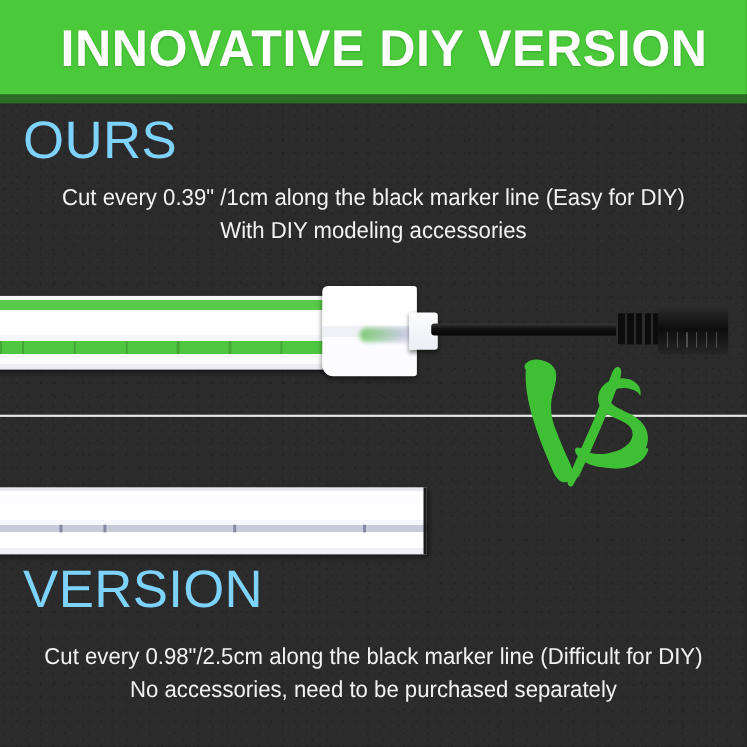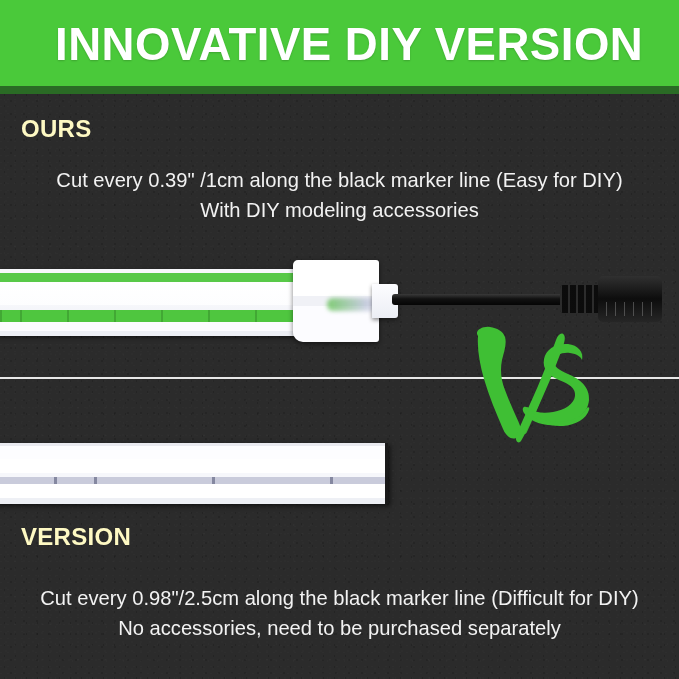--- a/index.html
+++ b/index.html
@@ -59,24 +59,24 @@
     transform: scaleX(.97);
     transform-origin: left center;
     text-shadow: 0 1px 2px rgba(0,0,0,.18);
     white-space: nowrap;
   }
 
   
   .section-heading {
     position: absolute;
     left: 21px;
-    font-size: 24px;
+    font-size: 48px;
     line-height: 40px;
-    font-weight: bold;
-    color: #fef9c3;
+    font-weight: normal;
+    color: #7dd3fc;
     letter-spacing: .3px;
     white-space: nowrap;
   }
   .heading-ours   { top: 109px; }
   .heading-others { top: 517px; }
 
   
   .desc {
     position: absolute;
     left: 0;

